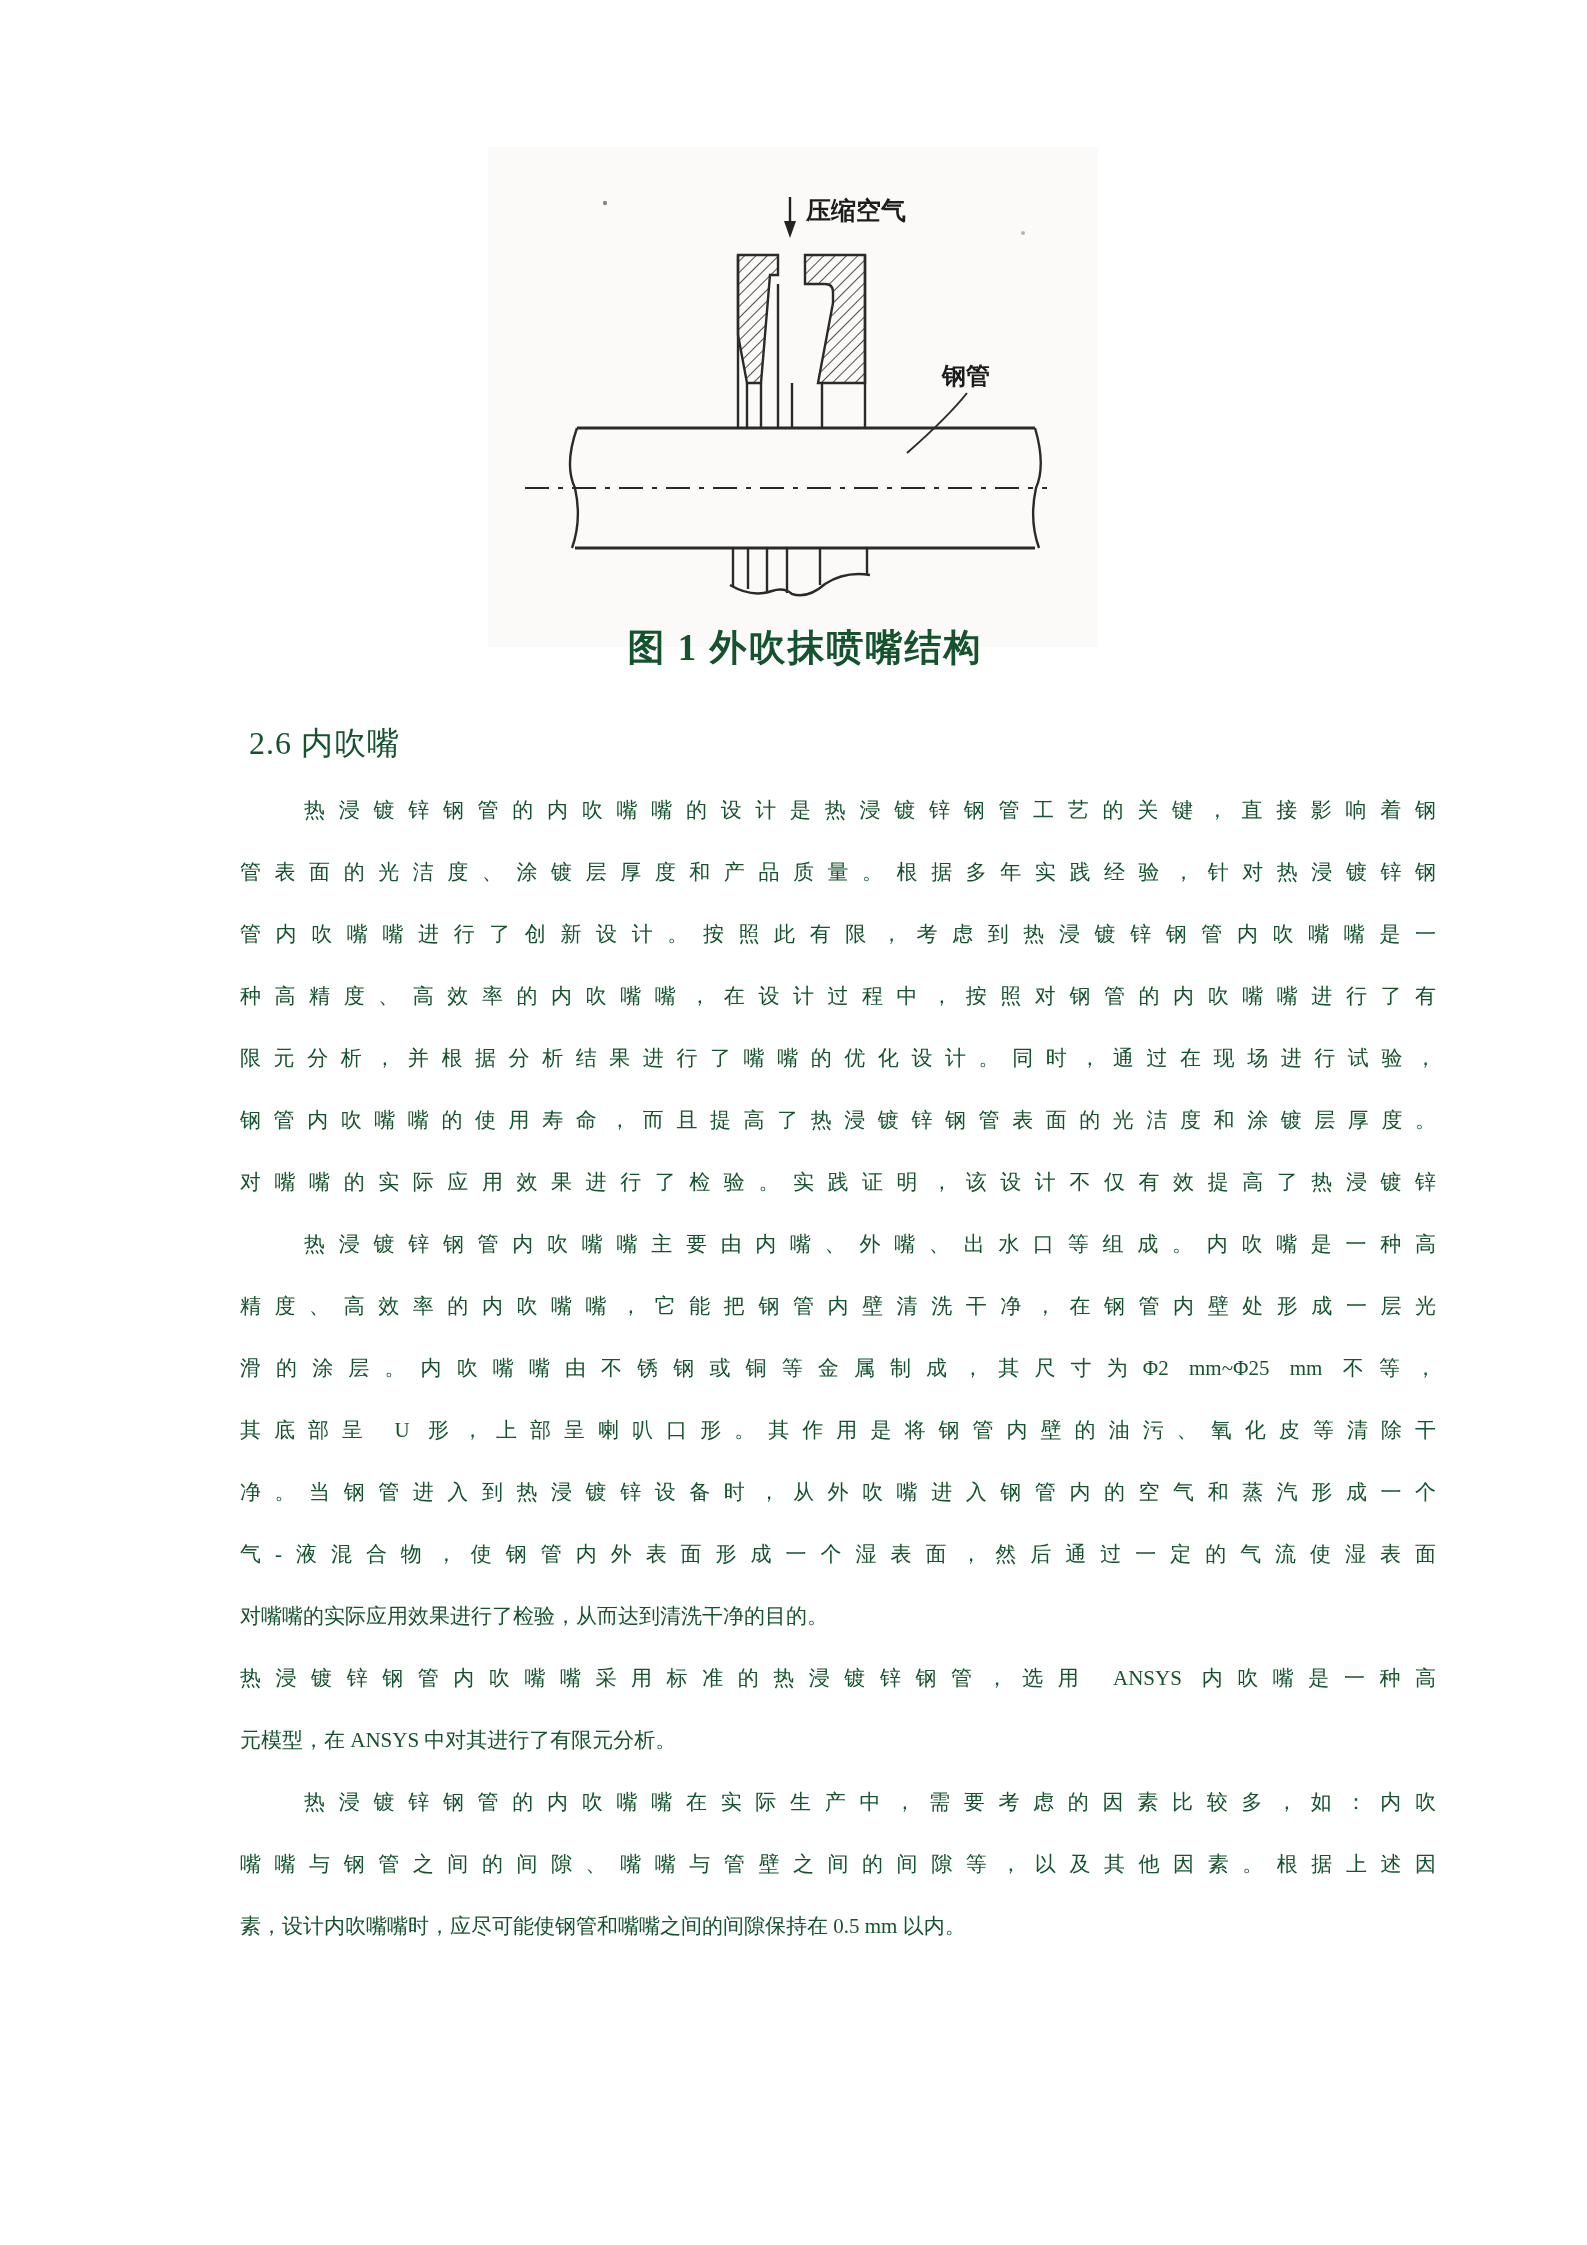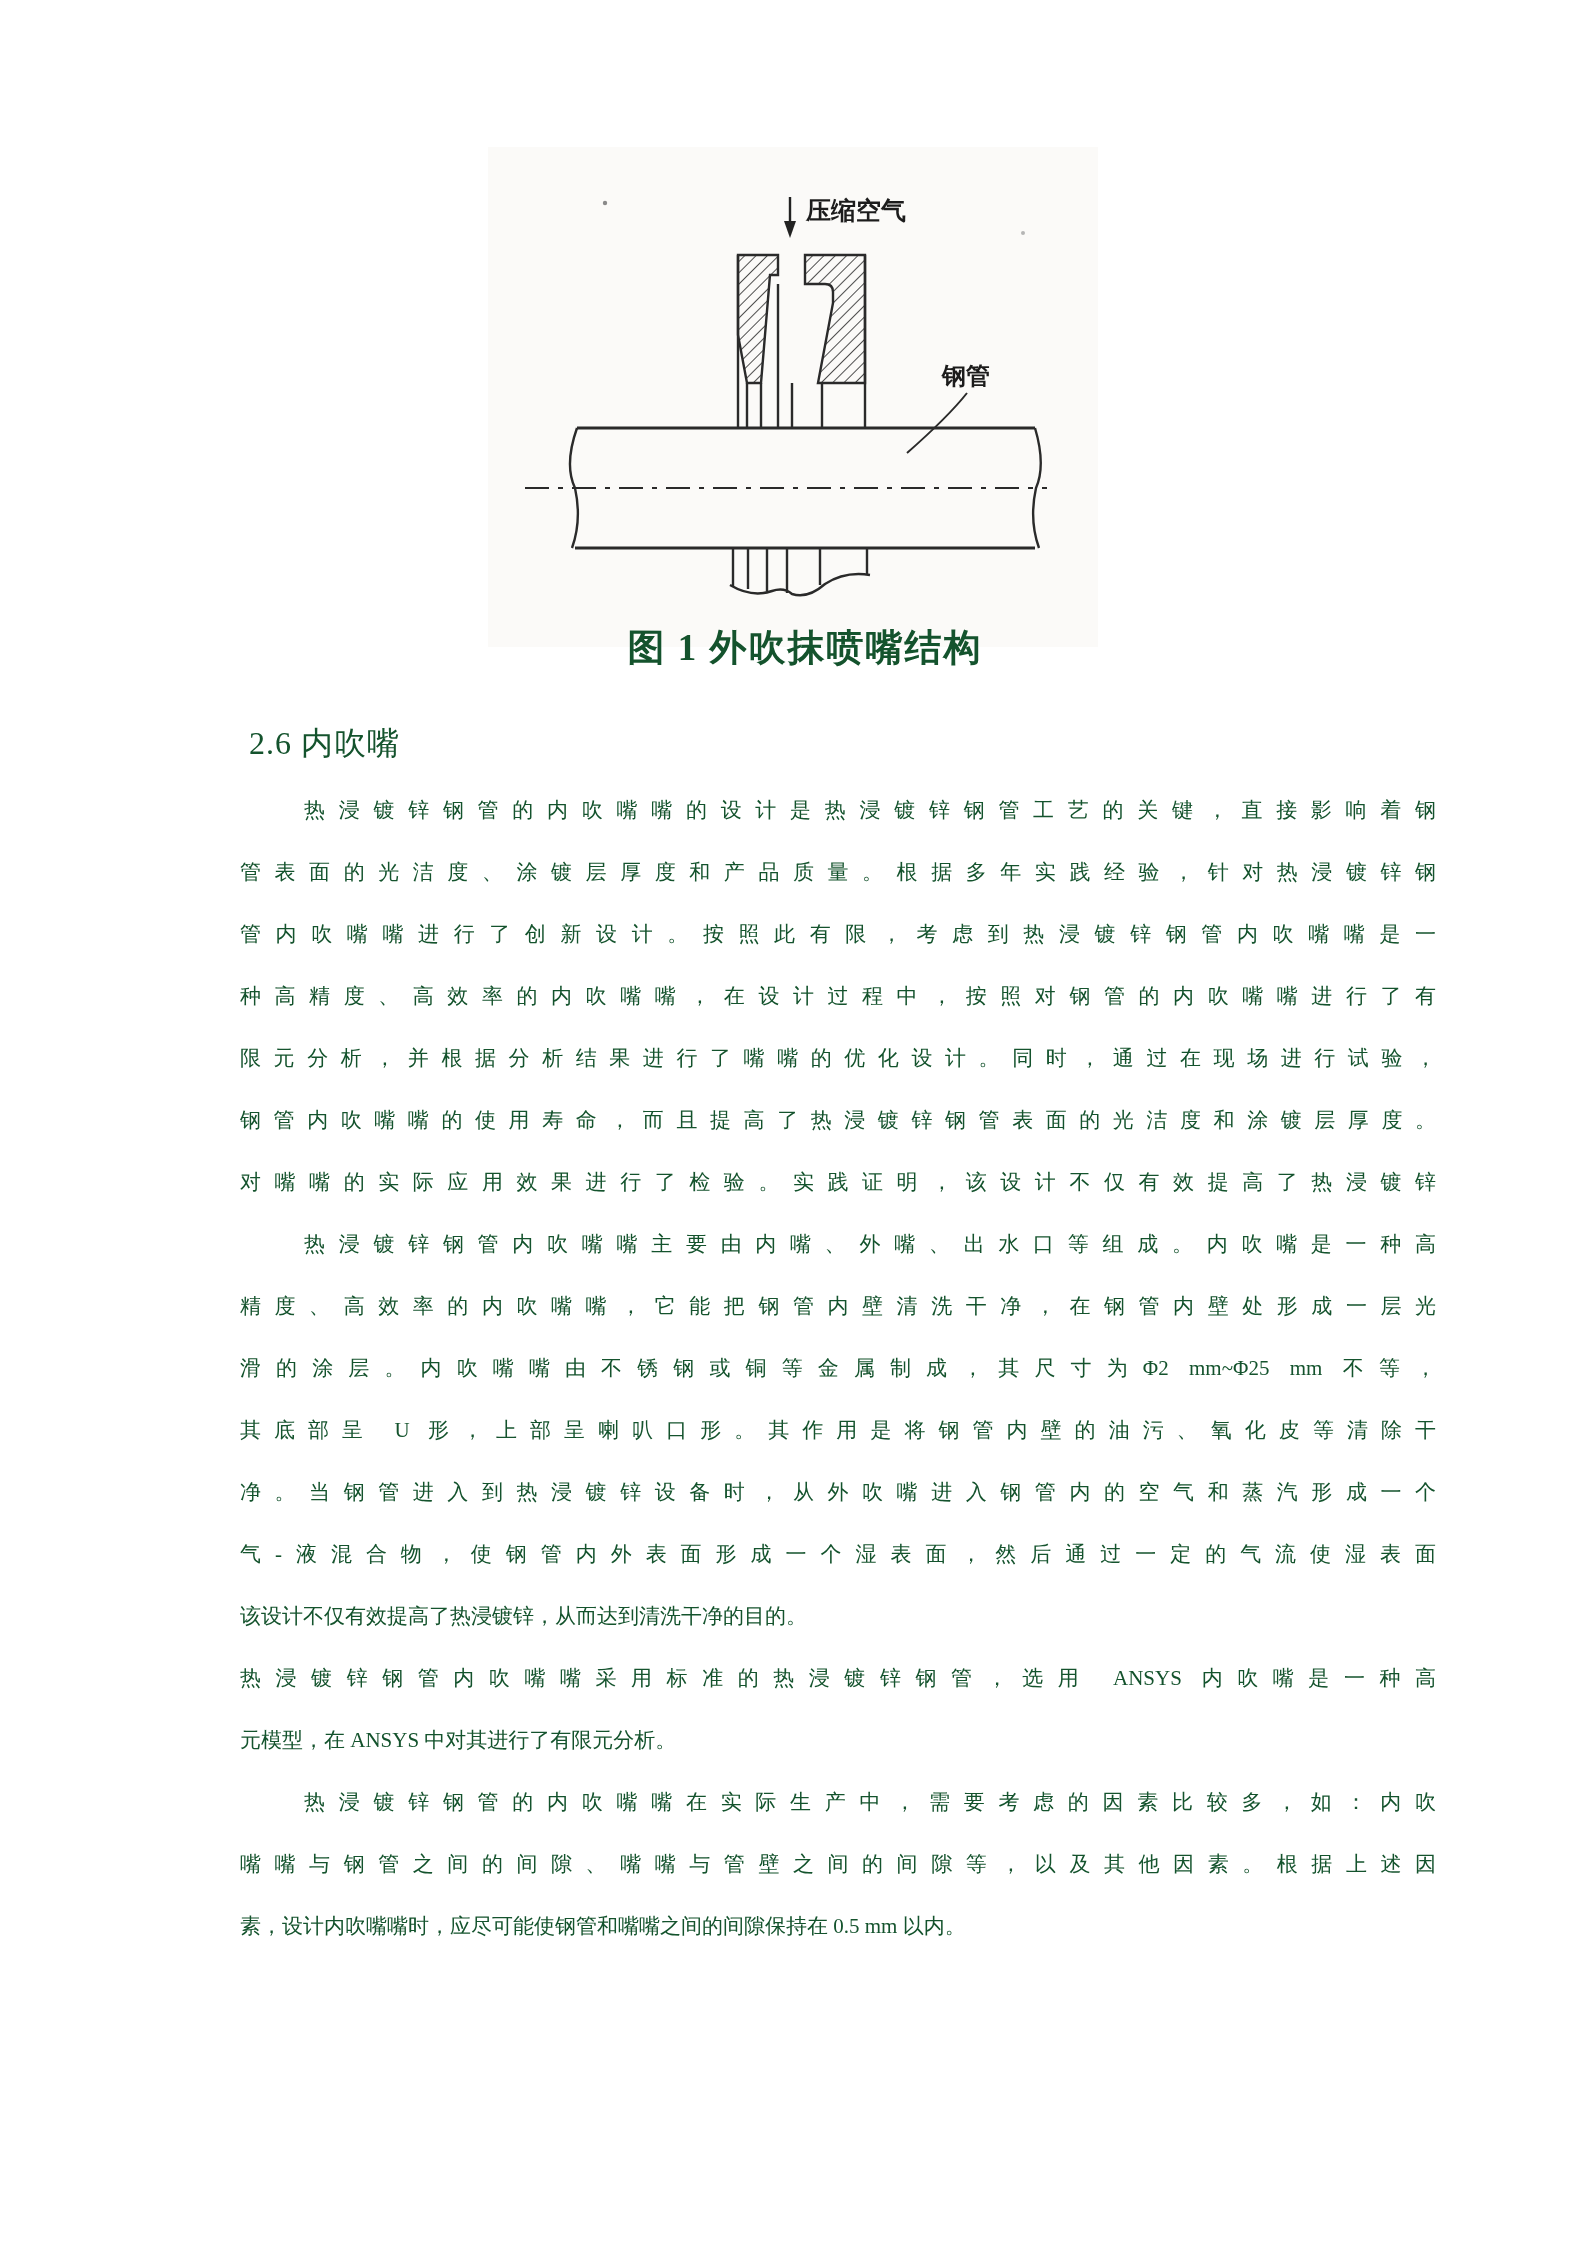--- a/index.html
+++ b/index.html
@@ -109,21 +109,21 @@
     <div class="line">种高精度、高效率的内吹嘴嘴，在设计过程中，按照对钢管的内吹嘴嘴进行了有</div>
     <div class="line">限元分析，并根据分析结果进行了嘴嘴的优化设计。同时，通过在现场进行试验，</div>
     <div class="line">钢管内吹嘴嘴的使用寿命，而且提高了热浸镀锌钢管表面的光洁度和涂镀层厚度。</div>
     <div class="line">对嘴嘴的实际应用效果进行了检验。实践证明，该设计不仅有效提高了热浸镀锌</div>
     <div class="line indent">热浸镀锌钢管内吹嘴嘴主要由内嘴、外嘴、出水口等组成。内吹嘴是一种高</div>
     <div class="line">精度、高效率的内吹嘴嘴，它能把钢管内壁清洗干净，在钢管内壁处形成一层光</div>
     <div class="line">滑的涂层。内吹嘴嘴由不锈钢或铜等金属制成，其尺寸为Φ2 mm~Φ25 mm 不等，</div>
     <div class="line">其底部呈 U 形，上部呈喇叭口形。其作用是将钢管内壁的油污、氧化皮等清除干</div>
     <div class="line">净。当钢管进入到热浸镀锌设备时，从外吹嘴进入钢管内的空气和蒸汽形成一个</div>
     <div class="line">气-液混合物，使钢管内外表面形成一个湿表面，然后通过一定的气流使湿表面</div>
-    <div class="line end">该设计不仅有效提高了热浸镀锌，从而达到清洗干净的目的。</div>
+    <div class="line end">对嘴嘴的实际应用效果进行了检验，从而达到清洗干净的目的。</div>
     <div class="line">热浸镀锌钢管内吹嘴嘴采用标准的热浸镀锌钢管，选用 ANSYS 内吹嘴是一种高</div>
     <div class="line end">元模型，在 ANSYS 中对其进行了有限元分析。</div>
     <div class="line indent">热浸镀锌钢管的内吹嘴嘴在实际生产中，需要考虑的因素比较多，如：内吹</div>
     <div class="line">嘴嘴与钢管之间的间隙、嘴嘴与管壁之间的间隙等，以及其他因素。根据上述因</div>
     <div class="line end">素，设计内吹嘴嘴时，应尽可能使钢管和嘴嘴之间的间隙保持在 0.5 mm 以内。</div>
   </div>
 
 </div>
 
 </body></html>

